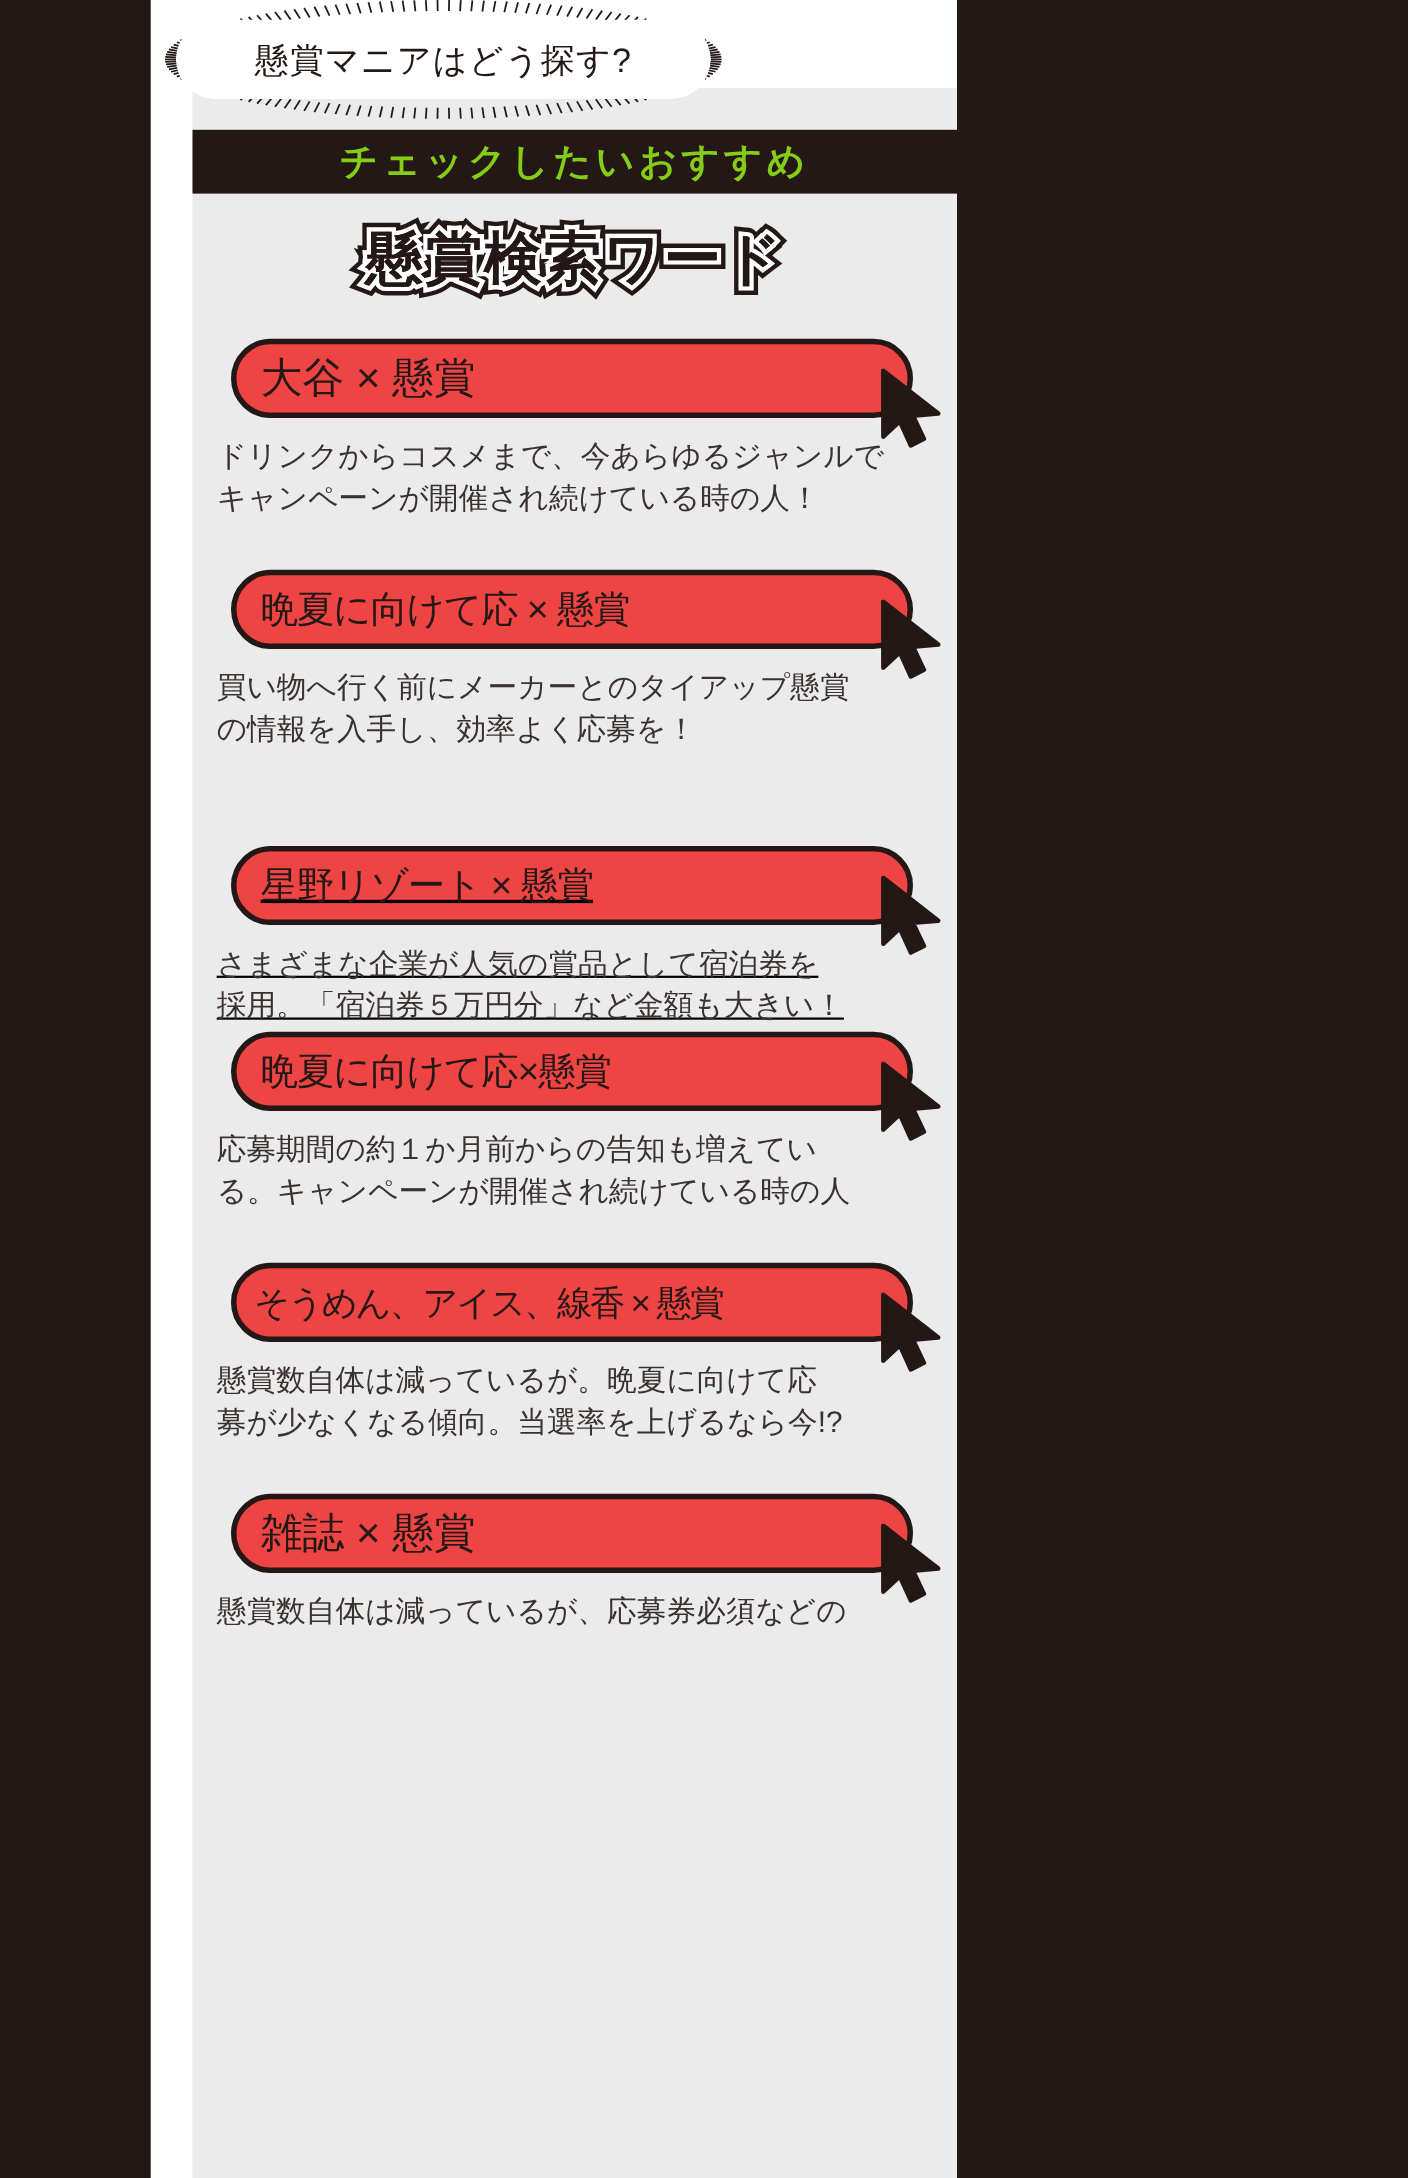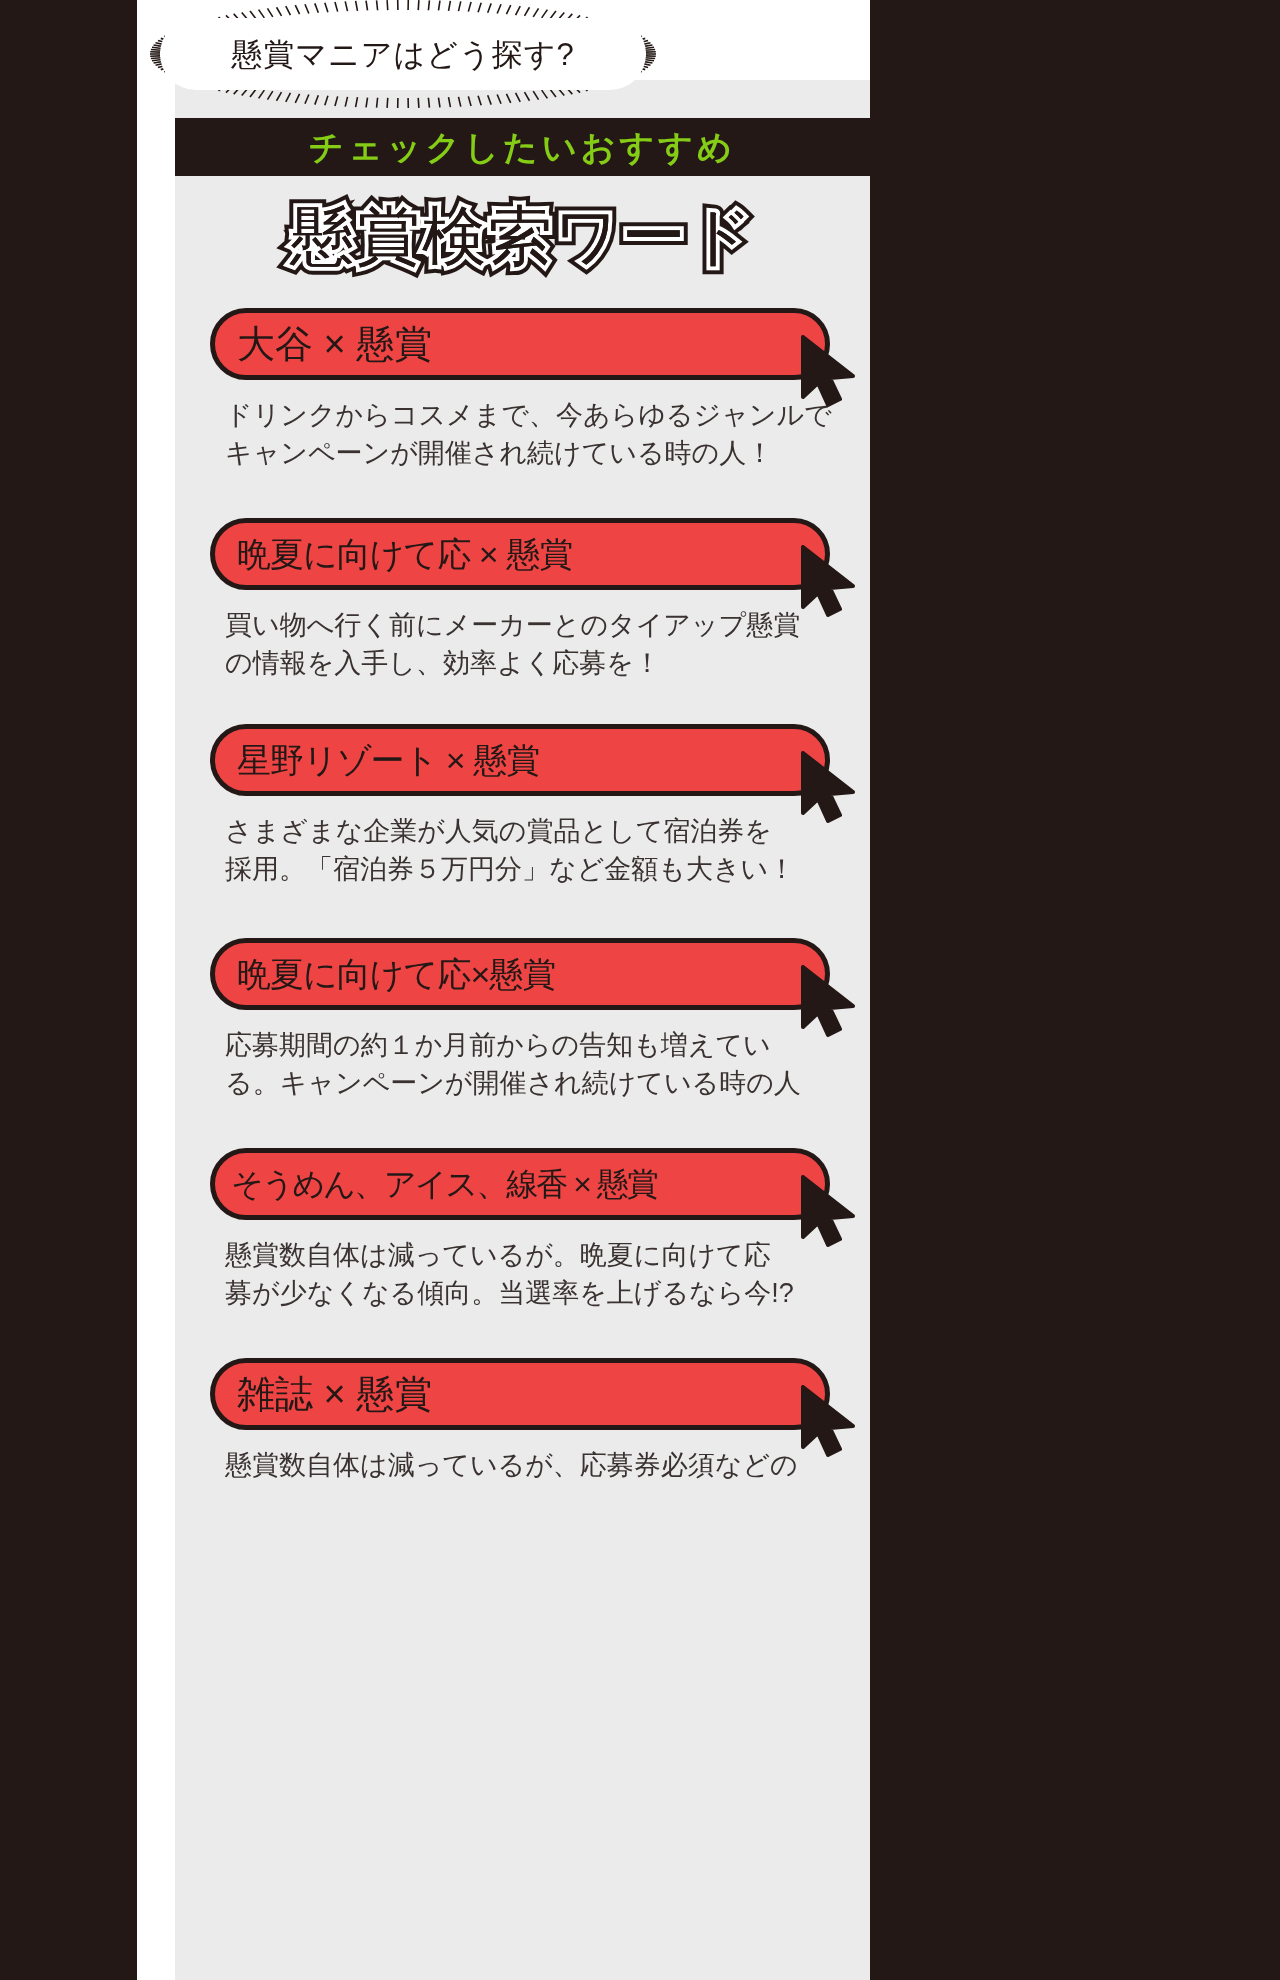--- a/index.html
+++ b/index.html
@@ -53,21 +53,21 @@
     letter-spacing:4px;white-space:nowrap;line-height:1;
   }
 
   
   .headline{
     position:absolute;left:175px;top:182px;width:695px;height:108px;
     display:flex;align-items:center;justify-content:center;
   }
   .headline-text{
     position:relative;
-    font-size:64px;font-weight:normal;letter-spacing:2px;
+    font-size:52px;font-weight:bold;letter-spacing:2px;
     white-space:nowrap;line-height:1;
     color:#d946ef;
     -webkit-text-stroke:16px #231815;
     paint-order:stroke fill;
   }
   .headline-text::before{
     content:attr(data-txt);
     position:absolute;left:0;top:0;
     color:#231815;
     -webkit-text-stroke:8px #ffffff;
@@ -102,21 +102,21 @@
   .pill-text.tighter{font-size:32px;letter-spacing:-2px;padding-left:16px;}
 
   
   .cursor-icon{
     position:absolute;right:-38px;bottom:-34px;
     width:66px;height:74px;
     pointer-events:none;
   }
 
   .kw-desc{
-    margin-left:50px;margin-top:16px;
+    margin-left:22px;margin-top:16px;
     width:640px;
     font-size:27px;line-height:1.42;
     color:#3a3230;
     letter-spacing:0px;
   }
   .kw-desc div{white-space:nowrap;}
 </style>
 </head>
 <body>
 
@@ -311,21 +311,21 @@
           <span class="pill-text tight">晩夏に向けて応 × 懸賞</span>
           <svg class="cursor-icon" viewBox="0 0 66 74">
             <polygon points="6,2 6,62 21,48 31,70 43,64 33,43 56,41" fill="#231815" stroke="#231815" stroke-width="4" stroke-linejoin="round"></polygon>
           </svg>
         </div>
         <div class="kw-desc">
           <div>買い物へ行く前にメーカーとのタイアップ懸賞</div>
           <div>の情報を入手し、効率よく応募を！</div>
         </div>
       </div>
-      <div class="kw-row" style="top: 724px;">
+      <div class="kw-row" style="top: 769px; text-decoration: underline;">
         <div class="pill">
           <span class="pill-text tight">星野リゾート × 懸賞</span>
           <svg class="cursor-icon" viewBox="0 0 66 74">
             <polygon points="6,2 6,62 21,48 31,70 43,64 33,43 56,41" fill="#231815" stroke="#231815" stroke-width="4" stroke-linejoin="round"></polygon>
           </svg>
         </div>
         <div class="kw-desc">
           <div>さまざまな企業が人気の賞品として宿泊券を</div>
           <div>採用。「宿泊券５万円分」など金額も大きい！</div>
         </div>

